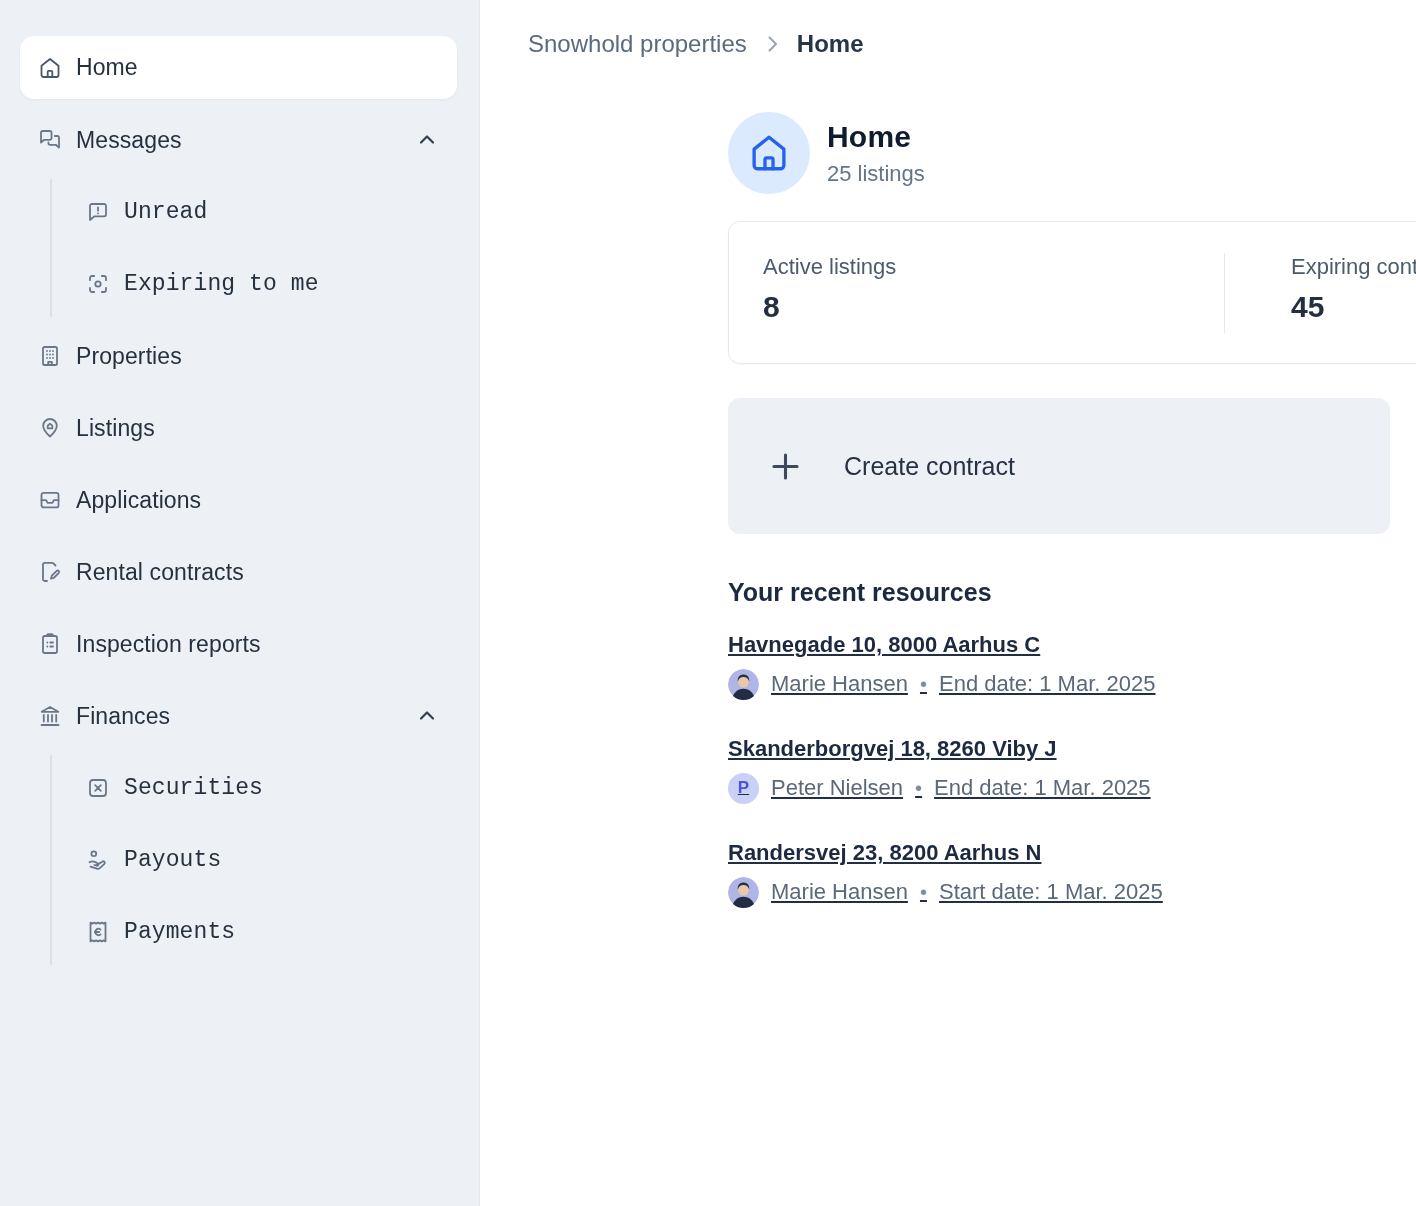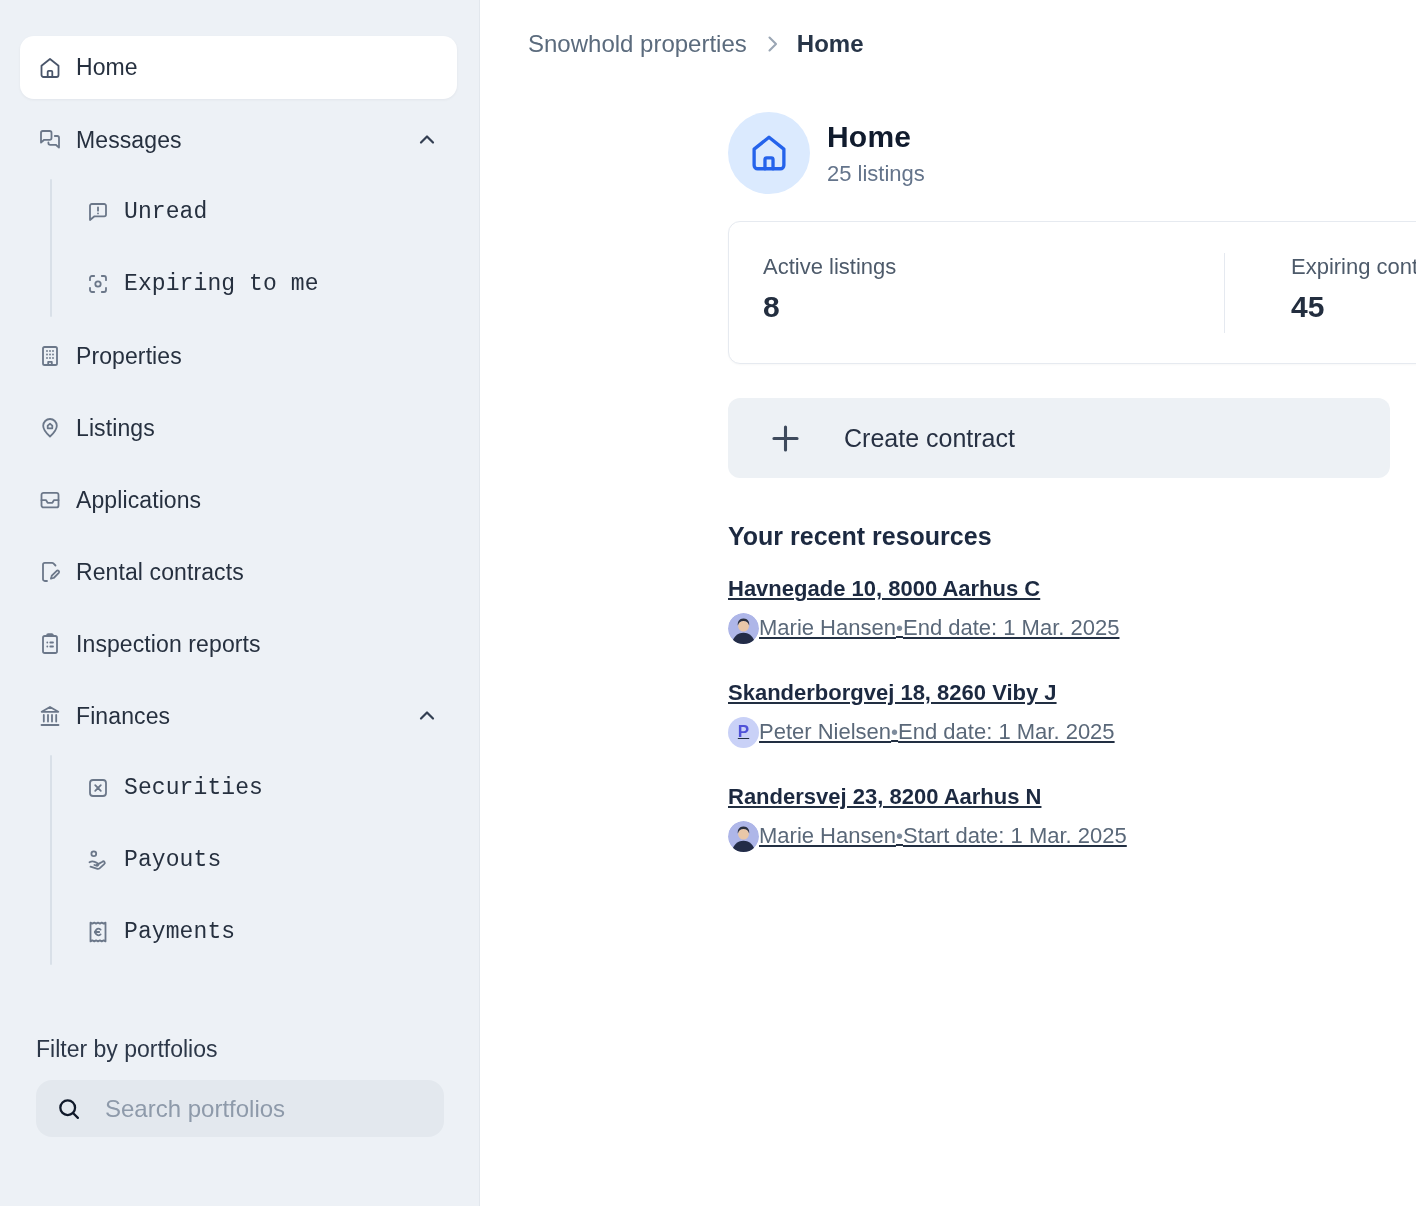--- a/index.html
+++ b/index.html
@@ -90,36 +90,36 @@
     padding-top: 31px;
     margin-bottom: 34px;
   }
   .stat-block-1 { width: 495px; padding-left: 34px; }
   .stat-divider { width: 1px; height: 80px; background: #e5e9f0; }
   .stat-block-2 { padding-left: 66px; white-space: nowrap; }
   .stat-label { font-size: 22px; color: #4d5a6a; line-height: 28px; }
   .stat-value { font-size: 30px; font-weight: 600; color: #232e3f; margin-top: 9px; }
 
   .create-btn {
-    width: 662px; height: 80px;
+    width: 662px; height: 136px;
     background: #edf1f5; border: none; border-radius: 12px;
     display: flex; align-items: center;
     padding-left: 39px; gap: 40px;
     cursor: pointer;
     margin-bottom: 44px;
     font-family: "Liberation Sans", sans-serif;
   }
   .create-btn svg { width: 37px; height: 37px; display: block; }
   .create-btn-label { font-size: 25px; font-weight: 500; color: #273143; }
 
   .recent-heading { font-size: 25px; font-weight: 700; color: #1c2940; line-height: 28px; margin-bottom: 25px; }
 
   .resource-item { margin-bottom: 35px; cursor: pointer; text-decoration: underline; }
   .resource-title { font-size: 22px; font-weight: 700; color: #1c2940; line-height: 28px; }
-  .resource-meta { display: flex; align-items: center; margin-top: 9px; height: 32px; }
+  .resource-meta { display: flex; align-items: center; gap: 12px; margin-top: 9px; height: 32px; }
   .avatar { width: 31px; height: 31px; border-radius: 50%; overflow: hidden; flex: 0 0 31px; }
   .avatar svg { width: 31px; height: 31px; display: block; }
   .avatar-initial {
     width: 31px; height: 31px; border-radius: 50%; flex: 0 0 31px;
     background: #c9d1f7; color: #4f52d8;
     display: flex; align-items: center; justify-content: center;
     font-size: 17px; font-weight: 600;
   }
   .meta-text { font-size: 22px; color: #5a6879; }
   .meta-dot { color: #7e8c9d; font-size: 20px; }
@@ -275,30 +275,20 @@
             <path d="M4.5 2.6v18.8l1.9-1 1.9 1 1.8-1 1.9 1 1.9-1 1.8 1 1.9-1 1.9 1V2.6l-1.9 1-1.9-1-1.8 1-1.9-1-1.9 1-1.8-1-1.9 1Z"></path>
             <path d="M8.8 12h4.4"></path>
             <path d="M14.6 9.6a3.2 3.2 0 1 0 0 4.8"></path>
           </svg>
         </span>
         <span class="nav-label">Payments</span>
       </div>
     </div>
   </nav>
 
-  <div class="filter-section">
-    <div class="filter-label">Filter by portfolios</div>
-    <div class="search-box">
-      <svg viewBox="0 0 24 24" fill="none" stroke="#10192a" stroke-width="2.1" stroke-linecap="round">
-        <circle cx="10.8" cy="10.8" r="6.8"></circle>
-        <path d="m15.9 15.9 4.3 4.3"></path>
-      </svg>
-      <input type="text" placeholder="Search portfolios" style="">
-    </div>
-  </div>
 </aside>
 
 <main class="main">
 
   <div class="breadcrumb">
     <span class="crumb-root">Snowhold properties</span>
     <span class="crumb-sep">
       <svg viewBox="0 0 24 24" fill="none" stroke="#9aa6b4" stroke-width="2.1" stroke-linecap="round" stroke-linejoin="round">
         <path d="m9.5 5.5 6.5 6.5-6.5 6.5"></path>
       </svg>

